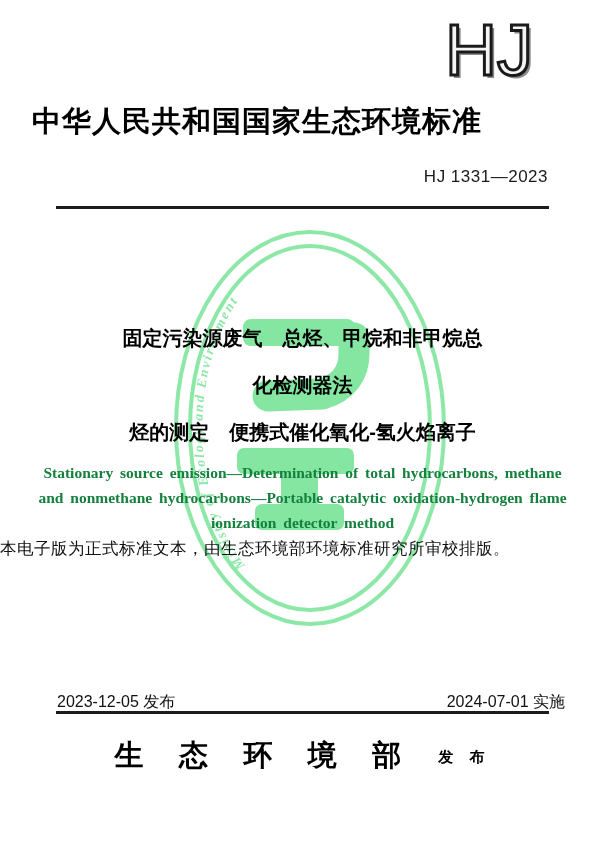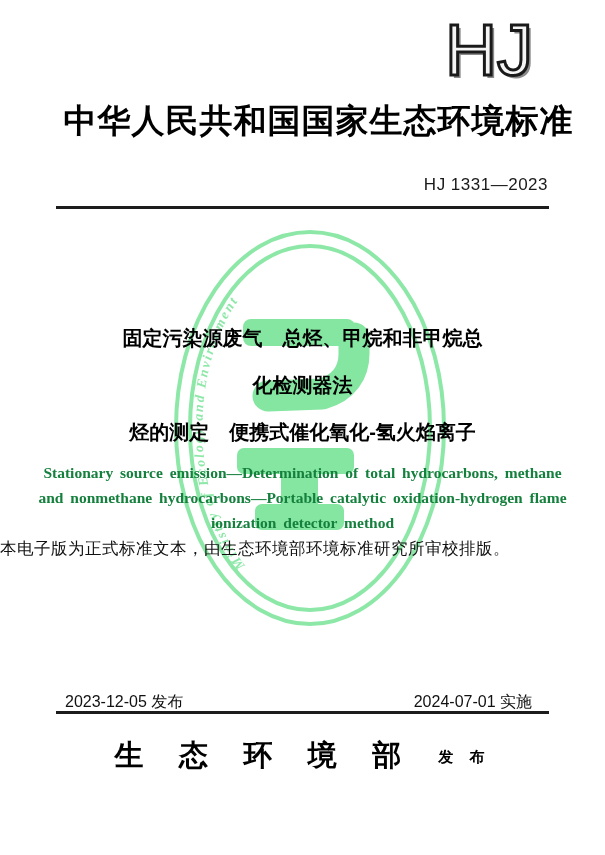--- a/index.html
+++ b/index.html
@@ -19,28 +19,28 @@
     position:absolute;top:14px;right:72px;
     font-family:"Liberation Sans",sans-serif;
     font-weight:normal;font-size:72px;line-height:1;
     letter-spacing:0px;
     color:#f5f5f5;
     -webkit-text-stroke:3px #1a1a1a;
     text-shadow:3px 3px 0 #8a8a8a;
   }
   .header-title{
     position:absolute;top:101px;left:0;right:0;
-    text-align:center;
+    text-align:left;
     font-family:"Liberation Serif","DejaVu Serif",serif;
-    font-weight:bold;font-size:33px;line-height:40px;
+    font-weight:bold;font-size:29px;line-height:40px;
     letter-spacing:1px;color:#000;padding-left:32px;
   }
   .std-number{
     position:absolute;top:167px;right:57px;
-    font-size:17px;letter-spacing:0.5px;color:#1a1a1a;margin-top:8px;
+    font-size:17px;letter-spacing:0.5px;color:#1a1a1a;
   }
   .rule{position:absolute;left:56px;right:56px;height:2.5px;background:#1c1c1c;}
   .rule-top{top:206px;}
   .rule-bottom{top:711px;}
 
   .title-block{
     position:absolute;top:315px;left:0;right:0;
     text-align:center;
     font-family:"Liberation Sans","DejaVu Sans",sans-serif;
     font-weight:bold;font-size:20px;line-height:47px;
@@ -52,23 +52,23 @@
     font-family:"Liberation Serif","DejaVu Serif",serif;
     font-weight:bold;font-size:15.5px;line-height:25px;
     word-spacing:3px;color:#15803d;
   }
   .note-line{
     position:absolute;top:538px;left:0;right:0;
     font-size:16.5px;letter-spacing:0.5px;color:#111;
   }
 
   .date-row{
-    position:absolute;top:692px;left:57px;right:73px;
+    position:absolute;top:692px;left:57px;right:40px;
     display:flex;justify-content:space-between;
-    font-size:16px;color:#111;margin-left:8px;
+    font-size:16px;color:#111;
   }
 
   .publisher-row{
     position:absolute;top:736px;left:0;right:0;
     text-align:center;white-space:nowrap;
   }
   .publisher-name{
     font-family:Liberation Mono, monospace;
     font-weight:bold;font-size:29px;letter-spacing:9px;color:#000;
   }

